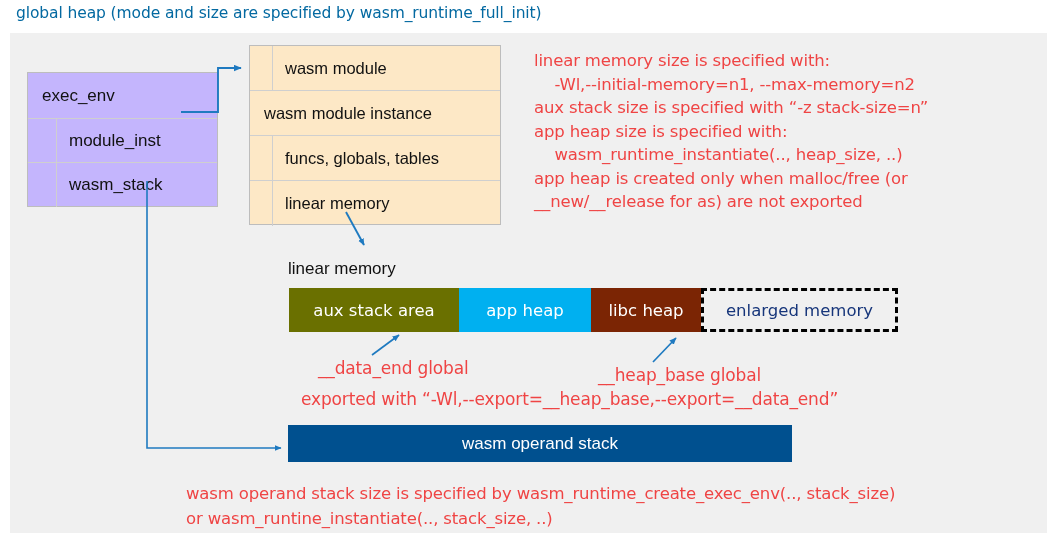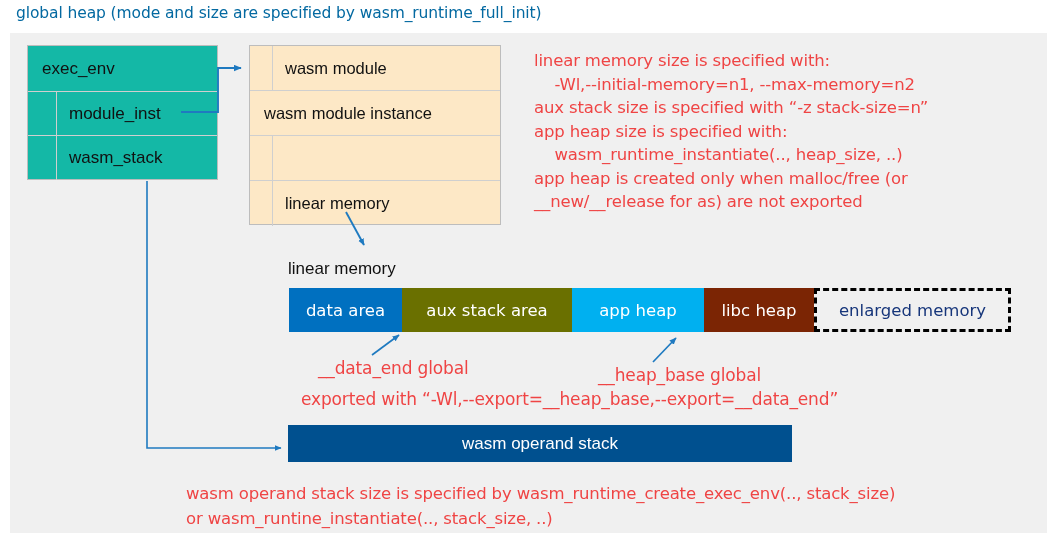--- a/index.html
+++ b/index.html
@@ -146,21 +146,21 @@
 </style>
 </head>
 <body>
 
 <div id="canvas">
 
   <div id="title">global heap (mode and size are specified by wasm_runtime_full_init)</div>
 
   <div id="panel" style="background: rgb(240, 240, 240);"></div>
 
-  <div class="struct" id="exec-env" style="background: #14b8a6;">
+  <div class="struct" id="exec-env" style="background: #c4b5fd; margin-top: 27px;">
     <div class="row head">
       <div class="cell">exec_env</div>
     </div>
     <div class="row sub">
       <div class="gutter"></div>
       <div class="cell">module_inst</div>
     </div>
     <div class="row sub">
       <div class="gutter"></div>
       <div class="cell">wasm_stack</div>
@@ -170,40 +170,38 @@
   <div class="struct" id="module-inst" style="background: rgb(253, 232, 198);">
     <div class="row sub">
       <div class="gutter"></div>
       <div class="cell">wasm module</div>
     </div>
     <div class="row head">
       <div class="cell">wasm module instance</div>
     </div>
     <div class="row sub">
       <div class="gutter"></div>
+      <div class="cell">funcs, globals, tables</div>
     </div>
     <div class="row sub">
       <div class="gutter"></div>
       <div class="cell">linear memory</div>
     </div>
   </div>
 
   <div class="textblock" id="right-notes">linear memory size is specified with:
     -Wl,--initial-memory=n1, --max-memory=n2
 aux stack size is specified with “-z stack-size=n”
 app heap size is specified with:
     wasm_runtime_instantiate(.., heap_size, ..)
 app heap is created only when malloc/free (or
 __new/__release for as) are not exported</div>
 
   <div id="lm-label">linear memory</div>
   <div id="membar">
-    <div class="seg" style="width: 113px; background: rgb(0, 112, 192);">
-      <span>data area</span>
-    </div>
     <div class="seg" style="width: 170px; background: rgb(106, 112, 0);">
       <span>aux stack area</span>
     </div>
     <div class="seg" style="width: 132px; background: rgb(0, 176, 240);">
       <span>app heap</span>
     </div>
     <div class="seg" style="width: 110px; background: rgb(123, 37, 4);">
       <span>libc heap</span>
     </div>
     <div class="seg dashed" style="width: 197px; color: rgb(22, 53, 122);">

